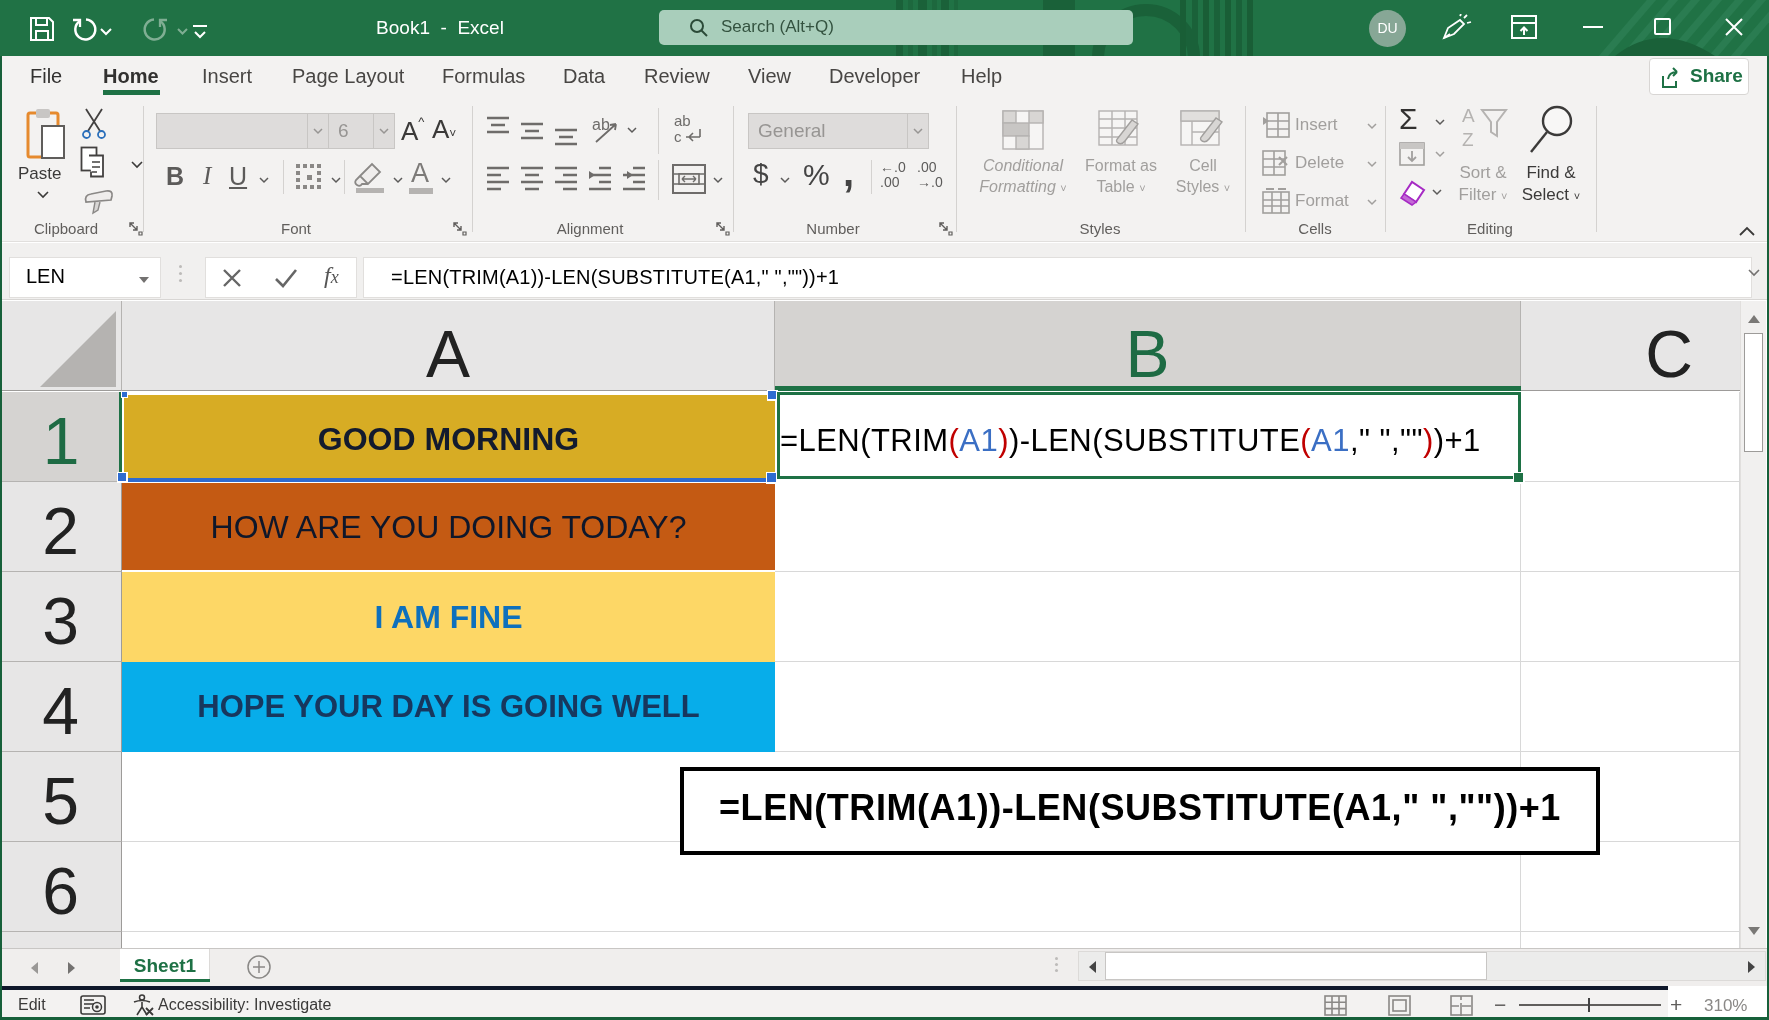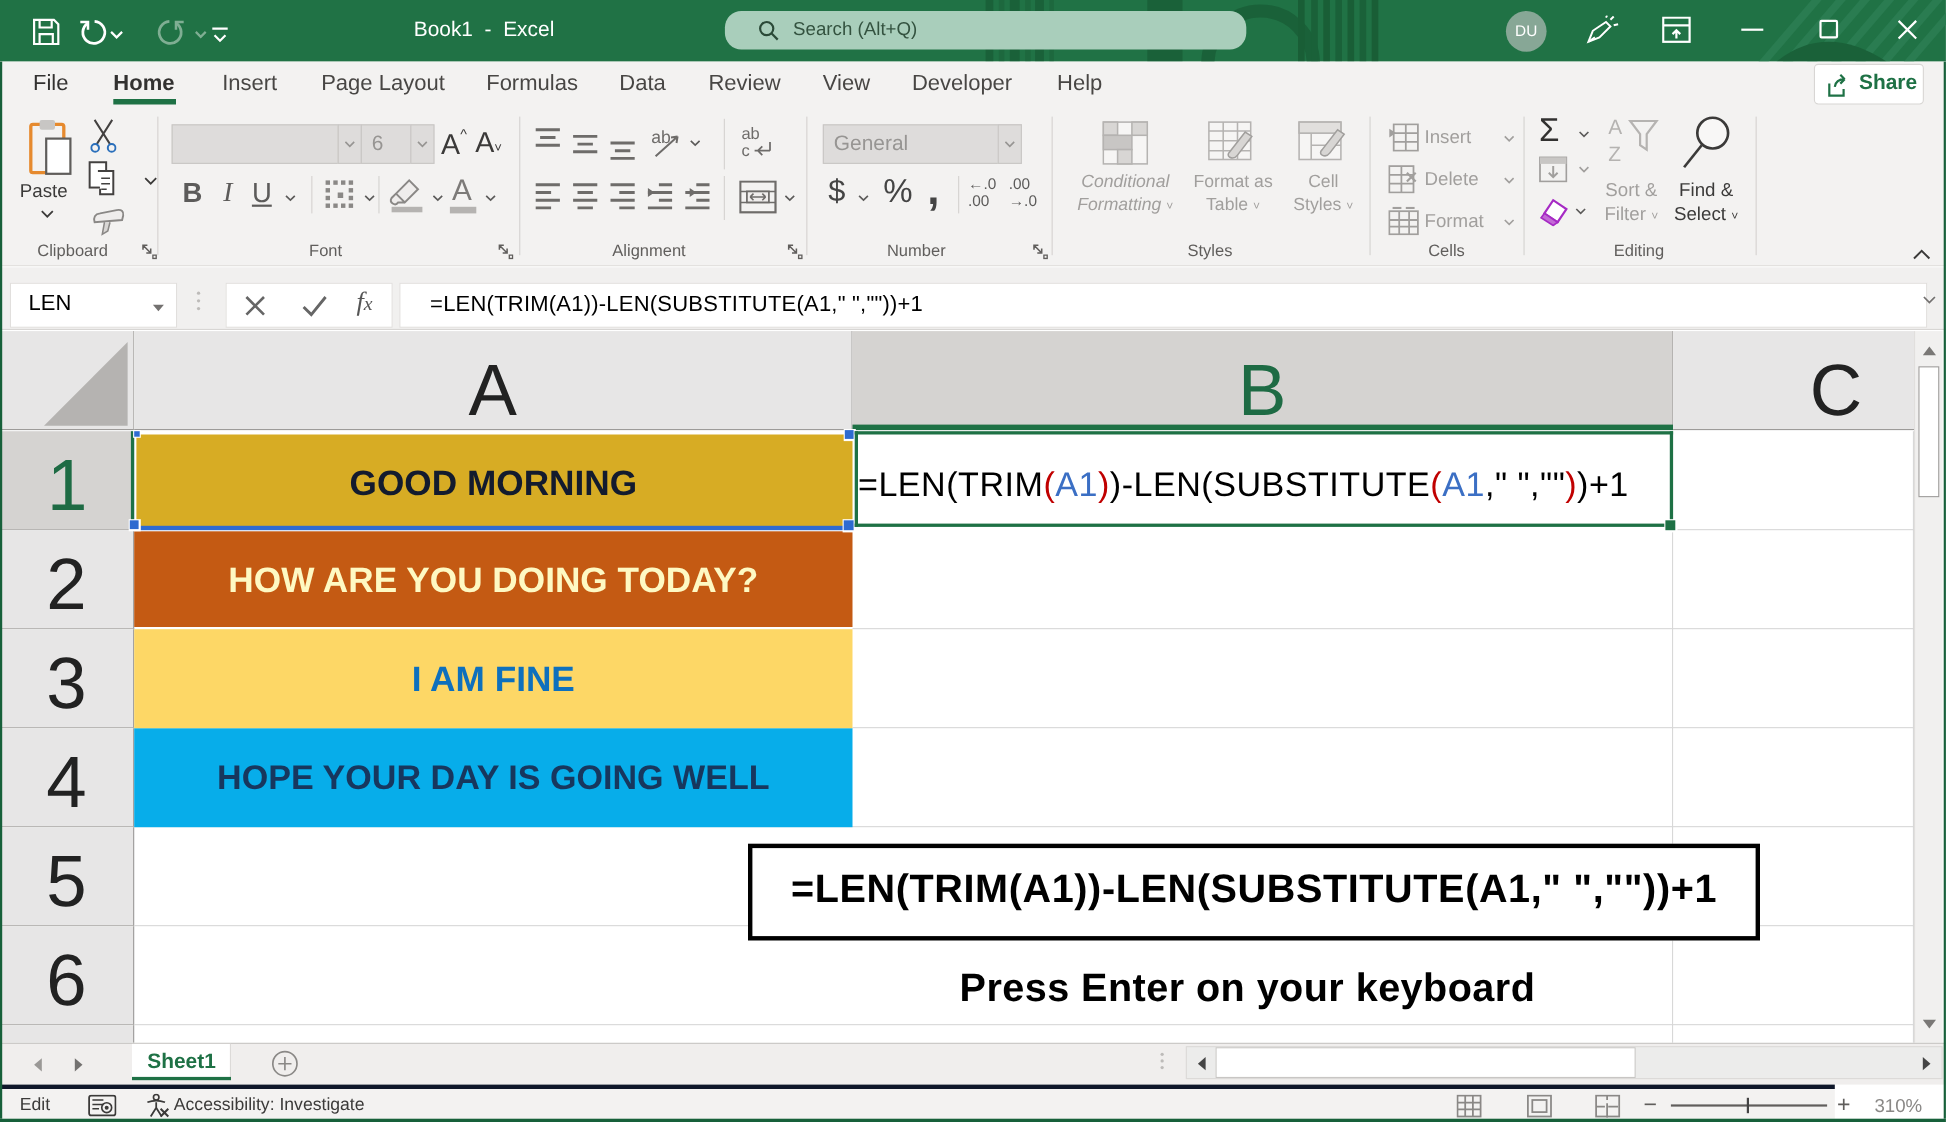--- a/index.html
+++ b/index.html
@@ -53,21 +53,21 @@
         <path d="M14 10 L14 3 L7 3" stroke-width="2.3"></path>
     </g>
     <path d="M150 16 l4.5 4.5 l4.5 -4.5" stroke="#7fae93" stroke-width="2" fill="none"></path>
     <g stroke="#fff" stroke-width="2" fill="none">
       <path d="M165 13 h14"></path>
       <path d="M167 19 l5 5 l5 -5"></path>
     </g>
   </svg>
   <div class="abs" style="left:330px;top:0;width:220px;height:56px;line-height:56px;text-align:center;color:#fff;font-size:19px;">Book1&nbsp;&nbsp;-&nbsp;&nbsp;Excel</div>
 
-  <div class="abs" style="left:659px;top:10px;width:474px;height:35px;background:#a9cebb;border-radius:15px;">
+  <div class="abs" style="left:659px;top:10px;width:474px;height:35px;background:#a9cebb;border-radius:5px;">
     <svg class="abs" style="left:30px;top:8px;" width="20" height="20" viewBox="0 0 20 20">
         <circle cx="8" cy="8" r="6" fill="none" stroke="#2b4a38" stroke-width="2"></circle>
         <line x1="12.5" y1="12.5" x2="18" y2="18" stroke="#2b4a38" stroke-width="2"></line>
       </svg>
     <div class="abs" style="left:62px;top:0;height:35px;line-height:34px;color:#33523f;font-size:17px;">Search (Alt+Q)</div>
   </div>
   <div class="abs" style="left:1369px;top:10px;width:37px;height:37px;border-radius:50%;background:#87a796;color:#fff;font-size:14px;text-align:center;line-height:37px;">DU</div>
 
   <svg class="abs" style="left:1440px;top:14px;" width="32" height="28" viewBox="0 0 32 28">
     <g stroke="#fff" stroke-width="1.8" fill="none">
@@ -437,21 +437,21 @@
   <div class="abs" style="left:1521px;top:180px;width:219px;height:1px;background:#d8d8d8;"></div>
   <div class="abs" style="left:775px;top:270px;width:965px;height:1px;background:#d8d8d8;"></div>
   <div class="abs" style="left:775px;top:360px;width:965px;height:1px;background:#d8d8d8;"></div>
   <div class="abs" style="left:122px;top:450px;width:1618px;height:1px;background:#d8d8d8;"></div>
   <div class="abs" style="left:122px;top:540px;width:1618px;height:1px;background:#d8d8d8;"></div>
   <div class="abs" style="left:122px;top:630px;width:1618px;height:1px;background:#d8d8d8;"></div>
 
   <div class="abs" style="left:124px;top:94px;width:651px;height:84px;background:#d7ac24;"></div>
   <div class="abs" style="left:122px;top:91px;width:653px;height:87px;font-weight:bold;font-size:32px;color:#131b2e;text-align:center;line-height:95px;">GOOD MORNING</div>
 
-  <div class="abs" style="left:122px;top:182px;width:653px;height:87px;background:#c45a13;font-weight:bold;font-size:32px;color:#fef9c3;text-align:center;line-height:89px;">HOW ARE YOU DOING TODAY?</div>
+  <div class="abs" style="left:122px;top:182px;width:653px;height:87px;background:#c45a13;font-weight:normal;font-size:32px;color:#0f172a;text-align:center;line-height:89px;">HOW ARE YOU DOING TODAY?</div>
 
   <div class="abs" style="left:122px;top:361px;width:653px;height:90px;background:#07adea;font-weight:bold;font-size:31px;color:#17375e;text-align:center;line-height:90px;">HOPE YOUR DAY IS GOING WELL</div>
 
   <div class="abs" style="left:122px;top:271px;width:653px;height:90px;background:#fdd766;font-weight:bold;font-size:32px;color:#0e70bd;text-align:center;line-height:90px;">I AM FINE</div>
 
   <div class="abs" style="left:780px;top:91px;width:741px;height:87px;font-size:31px;color:#000;line-height:97px;white-space:nowrap;letter-spacing:0.45px;">=LEN(TRIM<span style="color:#c00000">(</span><span style="color:#3b6fc4">A1</span><span style="color:#c00000">)</span>)-LEN(SUBSTITUTE<span style="color:#c00000">(</span><span style="color:#3b6fc4">A1</span>," ",""<span style="color:#c00000">)</span>)+1</div>
 
   <div class="abs" style="left:124px;top:177px;width:651px;height:4px;background:#2e6bd0;"></div>
 
   <div class="abs" style="left:121px;top:90px;width:7px;height:7px;background:#fff;"></div>
@@ -466,21 +466,20 @@
   <div class="abs" style="left:777px;top:91px;width:744px;height:3px;background:#1e7145;"></div>
   <div class="abs" style="left:777px;top:175px;width:744px;height:3px;background:#1e7145;"></div>
   <div class="abs" style="left:777px;top:91px;width:3px;height:87px;background:#1e7145;"></div>
   <div class="abs" style="left:1518px;top:91px;width:3px;height:87px;background:#1e7145;"></div>
   <div class="abs" style="left:1513px;top:171px;width:12px;height:12px;background:#fff;"></div>
     <div class="abs" style="left:1514px;top:172px;width:9px;height:9px;background:#1e7145;"></div>
 
   <div class="abs" style="left:680px;top:466px;width:920px;height:88px;background:#fff;border:4px solid #000;"></div>
   <div class="abs" style="left:680px;top:466px;width:920px;height:88px;font-weight:bold;font-size:36px;color:#000;text-align:center;line-height:81px;letter-spacing:0.55px;">=LEN(TRIM(A1))-LEN(SUBSTITUTE(A1," ",""))+1</div>
 
-  <div class="abs" style="left:680px;top:541px;width:908px;height:90px;font-weight:bold;font-size:36px;color:#000;text-align:center;line-height:111px;letter-spacing:0.4px;">Press Enter on your keyboard</div>
 
   <div class="abs" style="left:1740px;top:0;width:26px;height:647px;background:#f1f0ef;border-left:1px solid #e1dfdd;">
     <svg class="abs" style="left:6px;top:12px;" width="14" height="12" viewBox="0 0 14 12">
         <path d="M7 2 L13 10 L1 10 Z" fill="#7a7876"></path>
       </svg>
     <div class="abs" style="left:3px;top:32px;width:19px;height:119px;background:#fff;border:1px solid #9d9b99;"></div>
     <svg class="abs" style="left:6px;top:624px;" width="14" height="12" viewBox="0 0 14 12">
         <path d="M7 10 L13 2 L1 2 Z" fill="#7a7876"></path>
       </svg>
   </div>

